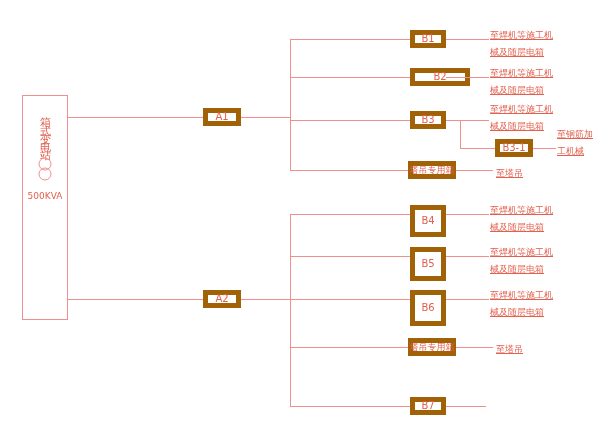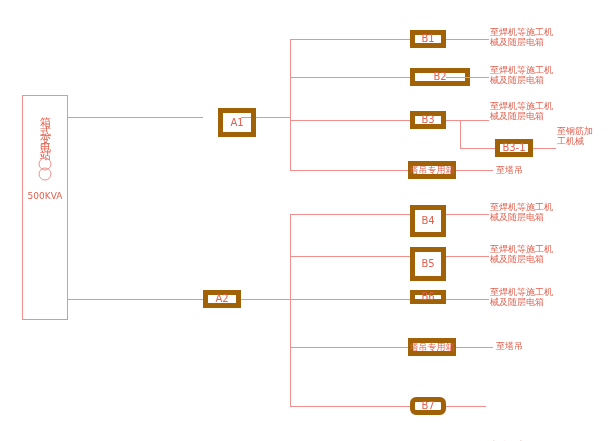--- a/index.html
+++ b/index.html
@@ -12,22 +12,23 @@
   .hline,.vline{ position:absolute; background:#f0908e; }
   .hline{ height:1px; }
   .vline{ width:1px; }
   .box{
     position:absolute; border:5px solid #a16207; color:#e2604e;
     display:flex; align-items:center; justify-content:center;
     font-size:10px; line-height:1; background:transparent; white-space:nowrap;
   }
   .box.small-cjk{ font-size:9px; }
   .lbl{
-    position:absolute; color:#e2604e; font-size:9px; line-height:10px;
+    position:absolute; color:#e2604e; font-size:9px; line-height:17px;
     word-break:break-all;
+    text-decoration:underline;
   }
   .lbl.nowrap{ white-space:nowrap; width:auto; }
   .substation{
     position:absolute; left:22px; top:95px; width:46px; height:225px;
     border:1px solid #f0908e; display:flex; flex-direction:column;
     align-items:center; padding-top:12px; gap:8px;
   }
   .v-text{
     writing-mode:vertical-rl; text-orientation:upright;
     color:#e2604e; font-size:11px; letter-spacing:8px; line-height:1;
@@ -46,21 +47,21 @@
       <circle cx="8" cy="18" r="6" fill="none" stroke="#f0908e" stroke-width="1"></circle>
     </svg>
     <div class="rating">500KVA</div>
   </div>
 
   <div class="hline" style="left:68px;top:117px;width:135px;"></div>
   <div class="hline" style="left:241px;top:117px;width:49px;"></div>
   <div class="hline" style="left:68px;top:299px;width:135px;"></div>
   <div class="hline" style="left:241px;top:299px;width:49px;"></div>
 
-  <div class="box" style="left:203px;top:108px;width:38px;height:29px;margin-left:15px;">A1</div>
+  <div class="box" style="left:203px;top:108px;width:38px;height:18px;">A1</div>
   <div class="box" style="left:203px;top:290px;width:38px;height:18px;">A2</div>
 
   <div class="vline" style="left:290px;top:39px;height:132px;"></div>
   <div class="vline" style="left:290px;top:214px;height:192px;"></div>
 
   <div class="hline" style="left:290px;top:39px;width:120px;"></div>
   <div class="hline" style="left:290px;top:77px;width:120px;"></div>
   <div class="hline" style="left:290px;top:120px;width:120px;"></div>
   <div class="hline" style="left:290px;top:170px;width:118px;"></div>
 
@@ -86,23 +87,23 @@
   <div class="lbl nowrap" style="left:496px;top:165px;">至塔吊</div>
 
   <div class="hline" style="left:290px;top:214px;width:120px;"></div>
   <div class="hline" style="left:290px;top:256px;width:120px;"></div>
   <div class="hline" style="left:290px;top:299px;width:120px;"></div>
   <div class="hline" style="left:290px;top:347px;width:118px;"></div>
   <div class="hline" style="left:290px;top:406px;width:120px;"></div>
 
   <div class="box" style="left:410px;top:205px;width:36px;height:32px;">B4</div>
   <div class="box" style="left:410px;top:247px;width:36px;height:34px;">B5</div>
-  <div class="box" style="left:410px;top:290px;width:36px;height:14px;">B6</div>
+  <div class="box" style="left:410px;top:290px;width:36px;height:36px;">B6</div>
   <div class="box small-cjk" style="left:408px;top:338px;width:48px;height:18px;">塔吊专用箱</div>
-  <div class="box" style="left:410px;top:397px;width:36px;height:18px;border-radius:6px;">B7</div>
+  <div class="box" style="left:410px;top:397px;width:36px;height:18px;">B7</div>
 
   <div class="hline" style="left:446px;top:214px;width:43px;"></div>
   <div class="hline" style="left:446px;top:256px;width:43px;"></div>
   <div class="hline" style="left:446px;top:299px;width:43px;"></div>
   <div class="hline" style="left:456px;top:347px;width:37px;"></div>
   <div class="hline" style="left:446px;top:406px;width:40px;"></div>
 
   <div class="lbl" style="left:490px;top:202px;width:66px;">至焊机等施工机械及随层电箱</div>
   <div class="lbl" style="left:490px;top:244px;width:66px;">至焊机等施工机械及随层电箱</div>
   <div class="lbl" style="left:490px;top:287px;width:66px;">至焊机等施工机械及随层电箱</div>

